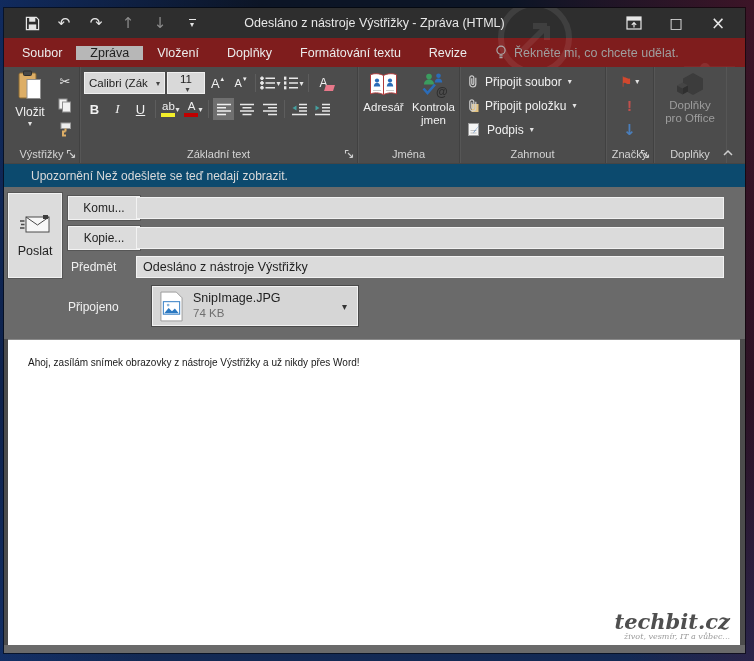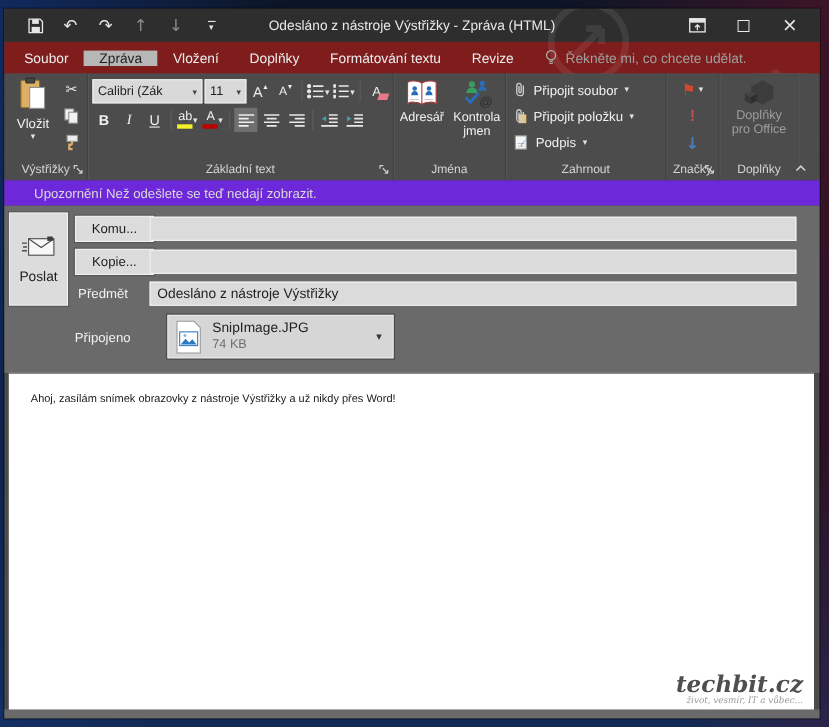--- a/index.html
+++ b/index.html
@@ -63,21 +63,21 @@
             color:#e8e8e8; font-family:"DejaVu Sans",sans-serif; font-size:13px;}
 
   
   .g-basic{ width:278px; }
   .btrow{ display:flex; align-items:center; height:26px; padding:0 4px; gap:2px; }
   .btrow.first{ margin-top:3px; }
   .combo{ background:#d9d9d9; color:#222; font-size:11.5px; height:22px;
           display:flex; align-items:center; justify-content:space-between;
           padding:0 4px; border:1px solid #efefef; }
   .combo .caret{ color:#444; margin-left:3px;}
-  .fontbox{ width:100px; } .sizebox{ width:38px; }
+  .fontbox{ width:81px; } .sizebox{ width:38px;flex-direction:column; }
   .fmtbtn{ position:relative; min-width:21px; height:22px; display:flex; align-items:center;
            justify-content:center; color:#f0f0f0; }
   .fmtbtn.sel{ background:#6f6f6f; }
   .bold{ font-weight:bold; font-size:13px;} .italic{ font-style:italic; font-family:"Liberation Serif",serif; font-size:13px;}
   .under{ text-decoration:underline; font-size:13px;}
   .growA{ font-size:13px;} .shrinkA{ font-size:11px;}
   .supcaret{ font-size:7px; margin:-8px 0 0 1px; color:#f0f0f0; font-family:"DejaVu Sans",sans-serif;}
   .colorstack{ display:flex; flex-direction:column; align-items:center; line-height:11px;}
   .colorstack .bar{ width:14px; height:3.5px; margin-top:1px;}
   .hl .bar{ background:#f3ef2a; } .fc .bar{ background:#c00000; }
@@ -106,21 +106,21 @@
   .lowi{ color:#4a7ebb; font-family:"DejaVu Sans",sans-serif; font-weight:bold; font-size:15px;}
 
   
   .g-addins{ width:72px; border-right:none;}
   .addinbtn{ width:64px; margin:4px auto 0; display:flex; flex-direction:column; align-items:center;
              color:#9d9d9d; font-size:11.5px; line-height:12.5px; text-align:center;}
   .collapse{ position:absolute; right:8px; bottom:3px; width:18px; height:14px;
              display:flex; align-items:center; justify-content:center;}
 
   
-  .infobar{ height:24px; background:#6d28d9; color:#dadada; font-size:12px;
+  .infobar{ height:24px; background:#0c4a6e; color:#dadada; font-size:12px;
             display:flex; align-items:center; padding-left:27px; flex:0 0 auto;
             border-top:1px solid #454545;}
 
   
   .envelope{ position:relative; height:152px; background:#6a6a6a; flex:0 0 auto; }
   .sendbtn{ position:absolute; left:4px; top:6px; width:54px; height:85px; background:#dcdcdc;
             border:1px solid #f2f2f2; outline:1px solid #565656;
             display:flex; flex-direction:column; align-items:center; justify-content:center; gap:8px;
             color:#1f1f1f; font-size:12.5px;}
   .fieldbtn{ position:absolute; left:64px; width:72px; height:24px; background:#dcdcdc;

